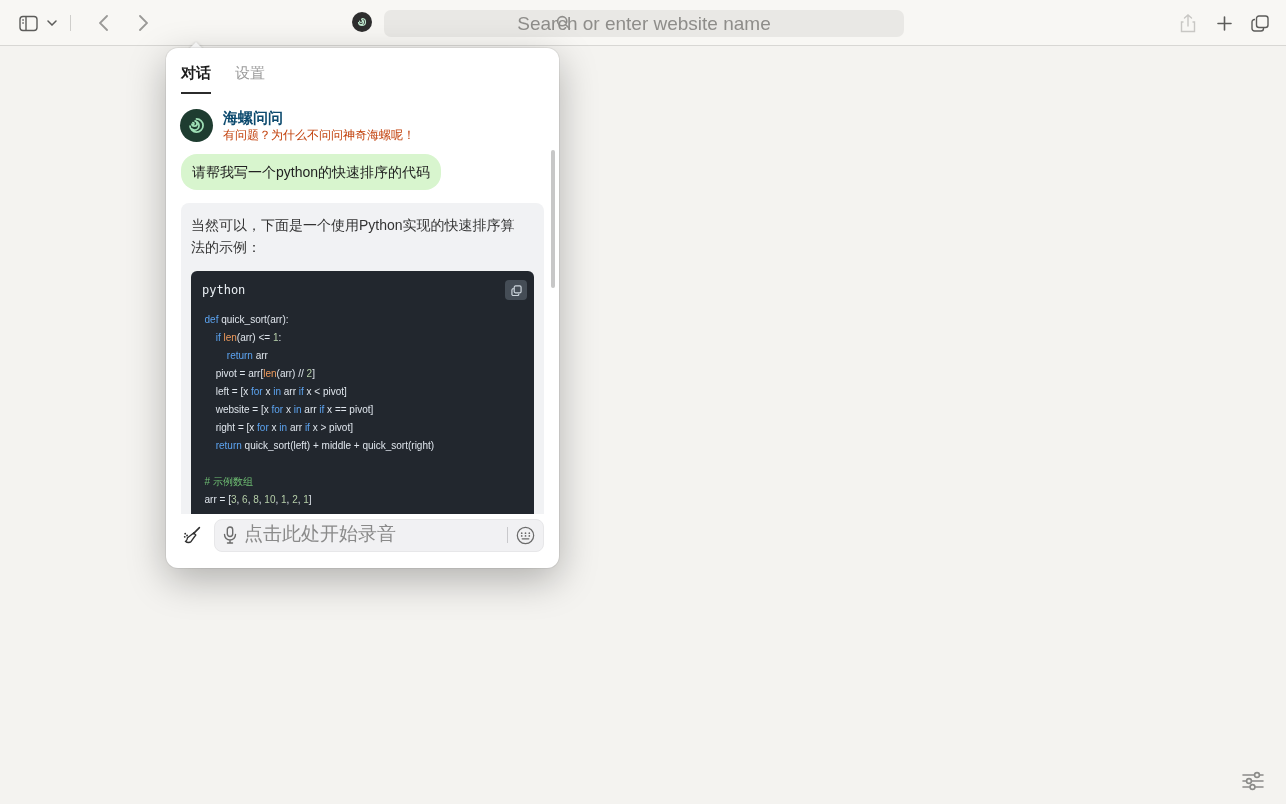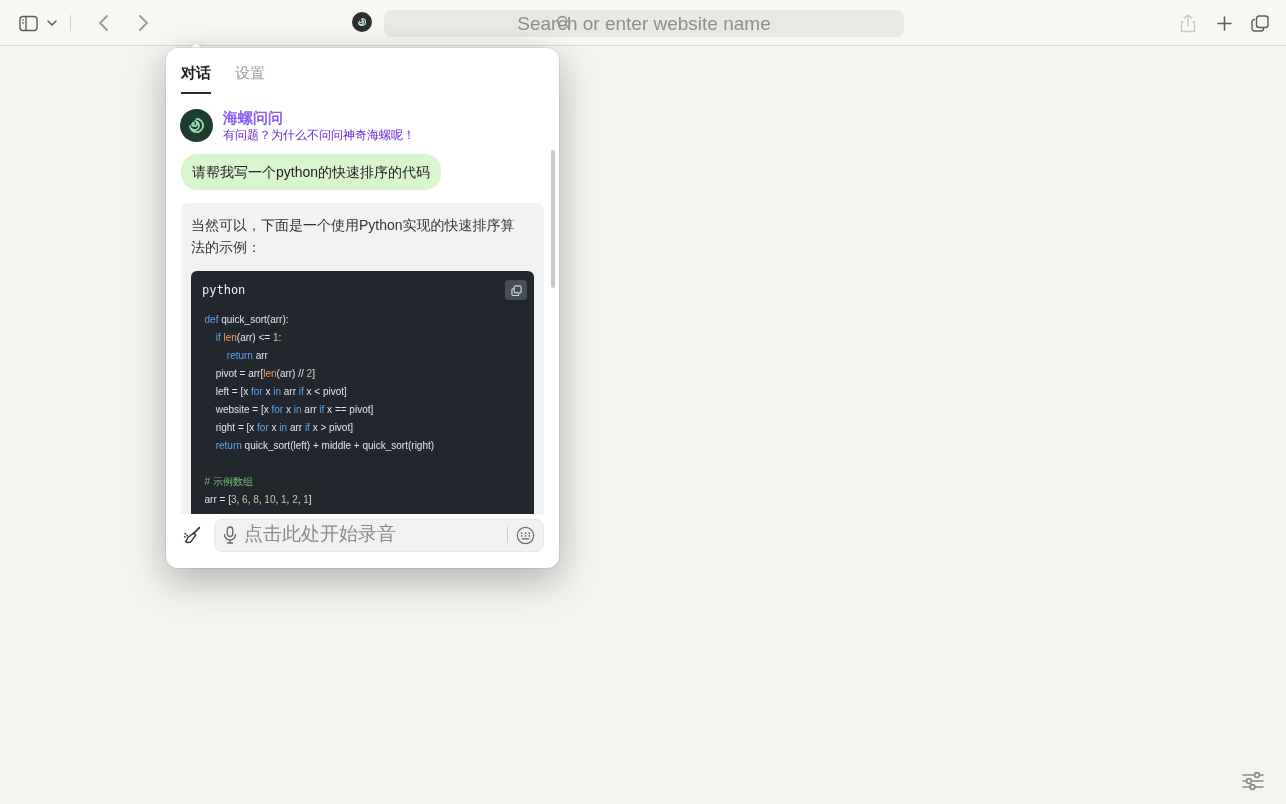--- a/index.html
+++ b/index.html
@@ -33,22 +33,22 @@
   .popup-caret:before { content:""; position:absolute; left:3px; top:4px; width:10px; height:10px;
     background:#fff; transform:rotate(45deg); box-shadow:0 0 3px rgba(0,0,0,0.18); }
 
   .tabs { display:flex; gap:24px; padding:16px 29px 0 15px; height:46px; }
   .tab { font-size:15px; color:#9b9b9b; padding-bottom:8px; cursor:pointer; }
   .tab.active { color:#1a1a1a; font-weight:bold; border-bottom:2.5px solid #2b2b2b; }
 
   .profile { display:flex; align-items:center; gap:10px; padding:6px 15px 0 14px; height:56px; }
   .avatar { width:33px; height:33px; border-radius:50%; background:var(--avatar-bg);
     display:flex; align-items:center; justify-content:center; flex:none; }
-  .p-name { font-size:15px; font-weight:bold; color:#8b5cf6; line-height:19px; }
-  .p-tag { font-size:12px; color:#6d28d9; line-height:16px; }
+  .p-name { font-size:15px; font-weight:bold; color:#0c4a6e; line-height:19px; }
+  .p-tag { font-size:12px; color:#c2410c; line-height:16px; }
 
   .chat { position:absolute; left:0; top:102px; width:393px; height:364px;
     overflow:hidden; padding:4px 15px 0 15px; }
   .bubble-user { display:inline-block; background:var(--user-bubble); color:#222;
     font-size:14px; line-height:20px; padding:8px 11px; border-radius:16px; margin-bottom:13px; }
   .bubble-ai { width:363px; background:var(--ai-bubble); color:#333;
     font-size:14px; line-height:22px; padding:11px 0 12px 10px; border-radius:8px; }
   .bubble-ai p { width:330px; }
 
   .codeblock { margin-top:13px; width:343px; background:var(--code-bg); border-radius:6px;

